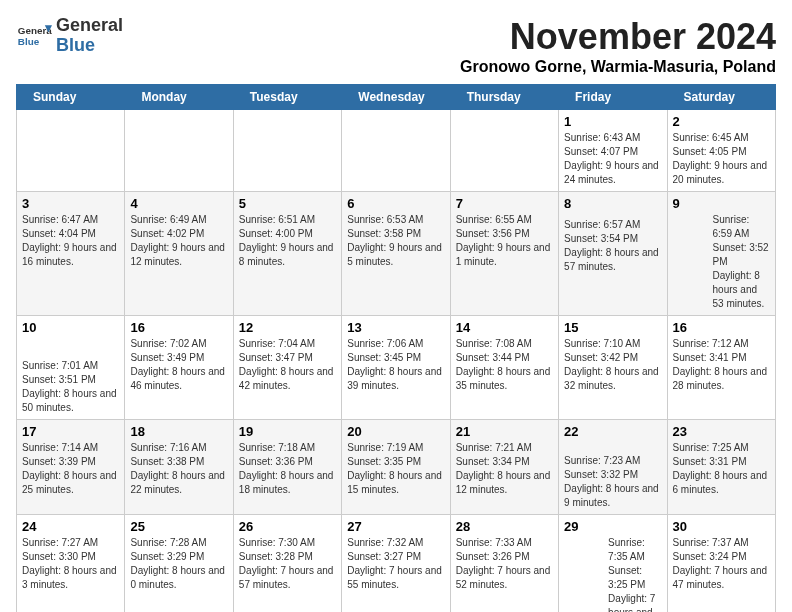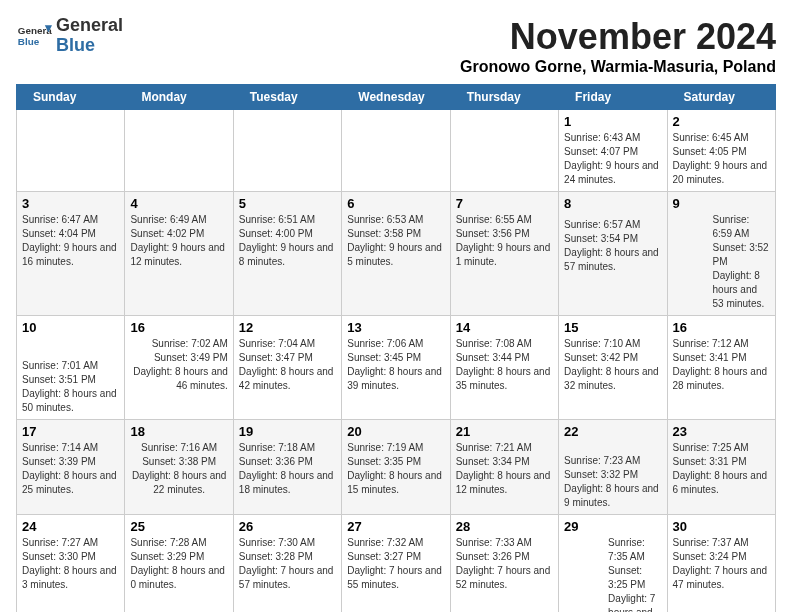--- a/index.html
+++ b/index.html
@@ -190,21 +190,21 @@
       </tr>
       <tr>
         <td>
           <span class="day-number">10</span>
           <div class="day-info" style="white-space: pre-line; margin-top: 24px;">Sunrise: 7:01 AM
 Sunset: 3:51 PM
 Daylight: 8 hours and 50 minutes.</div>
         </td>
         <td>
           <span class="day-number">16</span>
-          <div class="day-info" style="white-space: pre-line; text-align: right;">Sunrise: 7:02 AM
+          <div class="day-info" style="white-space: pre-line;">Sunrise: 7:02 AM
 Sunset: 3:49 PM
 Daylight: 8 hours and 46 minutes.</div>
         </td>
         <td>
           <span class="day-number">12</span>
           <div class="day-info" style="white-space: pre-line;">Sunrise: 7:04 AM
 Sunset: 3:47 PM
 Daylight: 8 hours and 42 minutes.</div>
         </td>
         <td>
@@ -234,21 +234,21 @@
       </tr>
       <tr>
         <td>
           <span class="day-number">17</span>
           <div class="day-info" style="white-space: pre-line;">Sunrise: 7:14 AM
 Sunset: 3:39 PM
 Daylight: 8 hours and 25 minutes.</div>
         </td>
         <td>
           <span class="day-number">18</span>
-          <div class="day-info" style="white-space: pre-line; text-align: center;">Sunrise: 7:16 AM
+          <div class="day-info" style="white-space: pre-line;">Sunrise: 7:16 AM
 Sunset: 3:38 PM
 Daylight: 8 hours and 22 minutes.</div>
         </td>
         <td>
           <span class="day-number">19</span>
           <div class="day-info" style="white-space: pre-line;">Sunrise: 7:18 AM
 Sunset: 3:36 PM
 Daylight: 8 hours and 18 minutes.</div>
         </td>
         <td>

